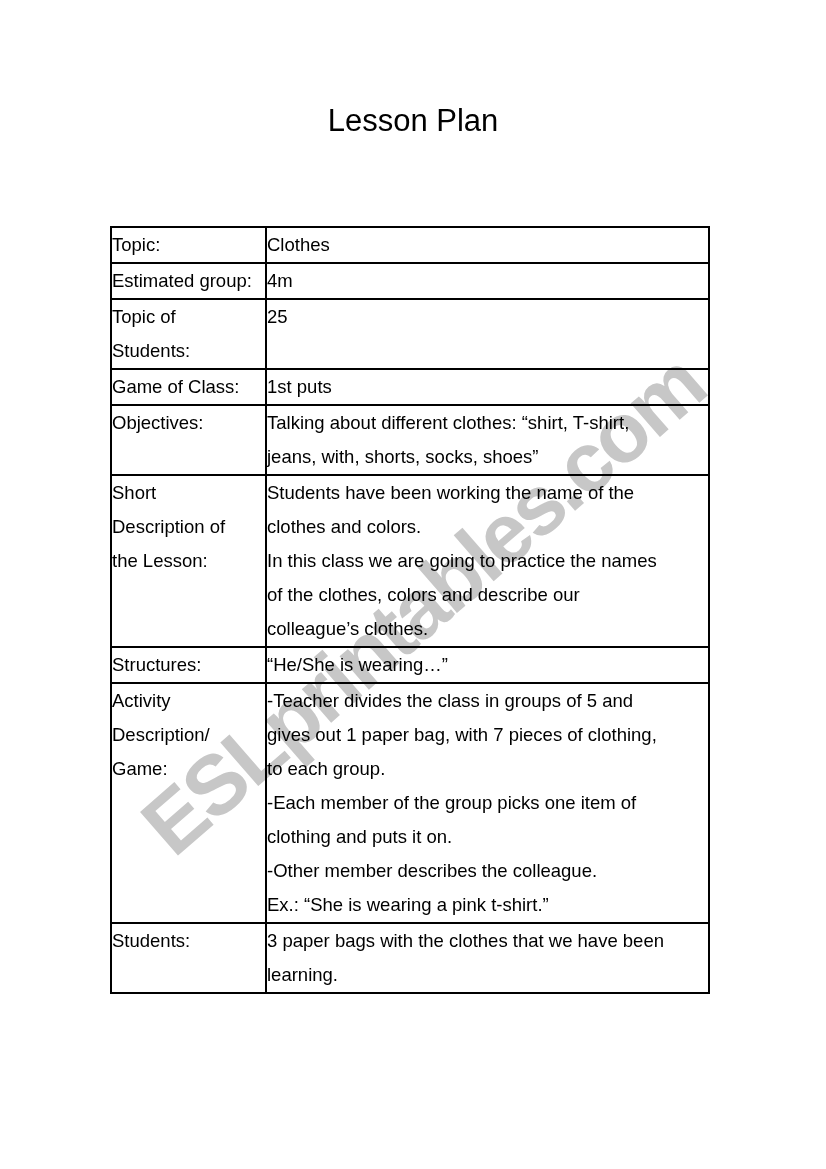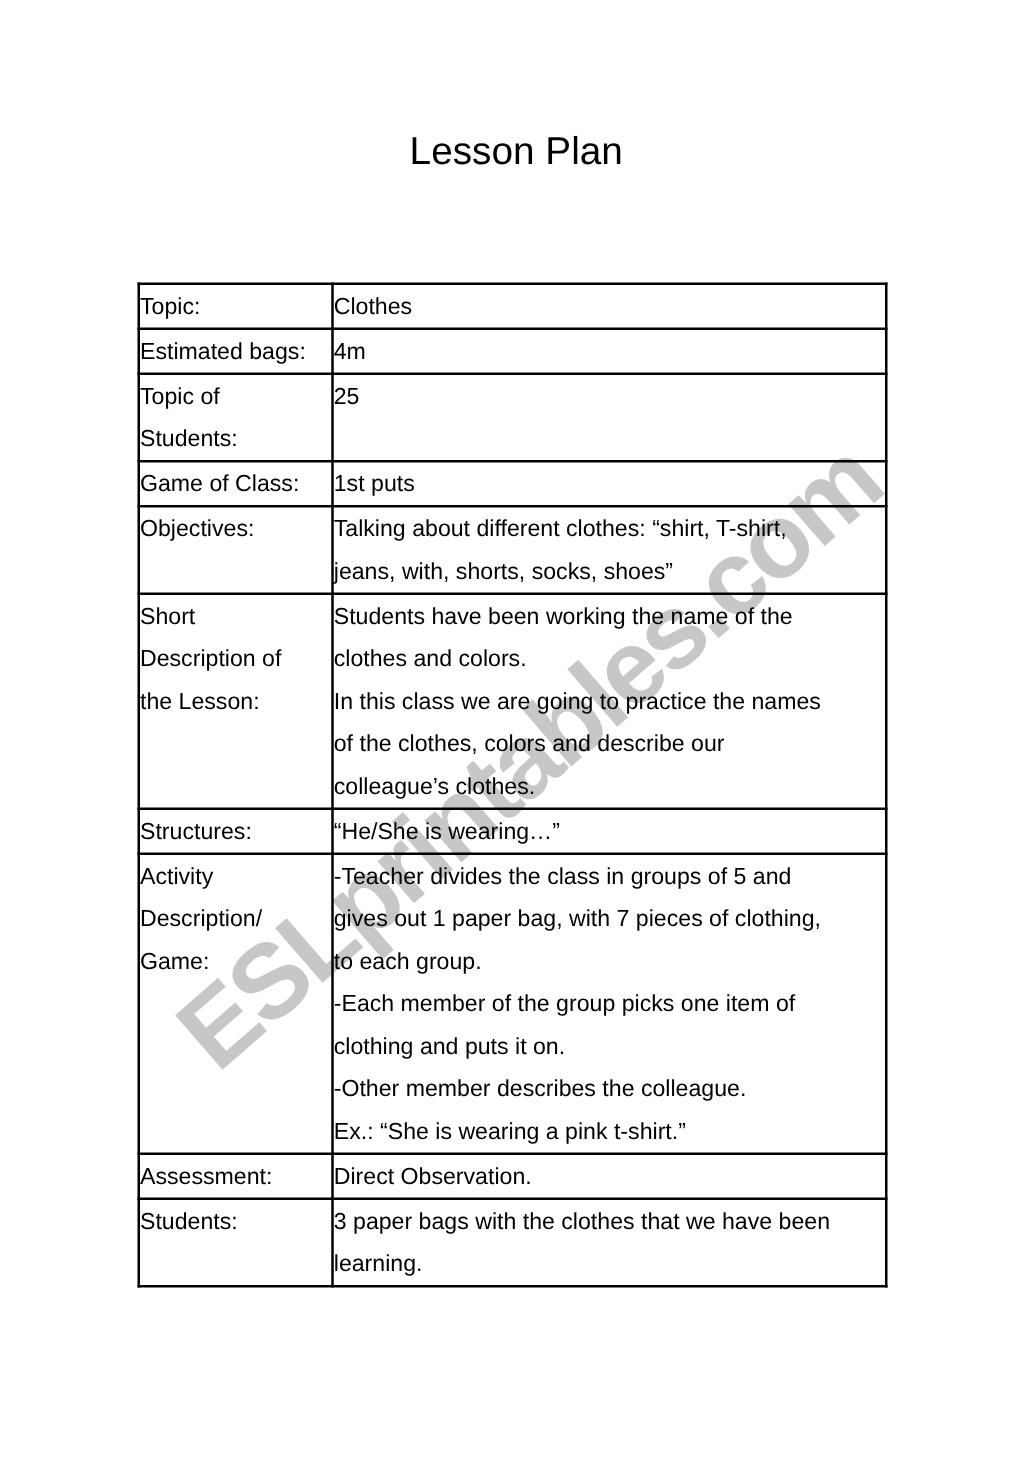--- a/index.html
+++ b/index.html
@@ -73,21 +73,21 @@
 
   <h1 class="title">Lesson Plan</h1>
 
   <table class="lesson-table">
     <tbody>
       <tr>
         <td class="cell-label">Topic:</td>
         <td class="cell-value">Clothes</td>
       </tr>
       <tr>
-        <td class="cell-label">Estimated bags:</td>
+        <td class="cell-label">Estimated group:</td>
         <td class="cell-value">4m</td>
       </tr>
       <tr>
         <td class="cell-label">Topic of
 Students:</td>
         <td class="cell-value">25</td>
       </tr>
       <tr>
         <td class="cell-label">Game of Class:</td>
         <td class="cell-value">1st puts</td>
@@ -117,24 +117,20 @@
 Game:</td>
         <td class="cell-value">-Teacher divides the class in groups of 5 and
 gives out 1 paper bag, with 7 pieces of clothing,
 to each group.
 -Each member of the group picks one item of
 clothing and puts it on.
 -Other member describes the colleague.
 Ex.: “She is wearing a pink t-shirt.”</td>
       </tr>
       <tr>
-        <td class="cell-label">Assessment:</td>
-        <td class="cell-value">Direct Observation.</td>
-      </tr>
-      <tr>
         <td class="cell-label">Students:</td>
         <td class="cell-value">3 paper bags with the clothes that we have been
 learning.</td>
       </tr>
     </tbody>
   </table>
 
 </div>
 
 </body></html>

